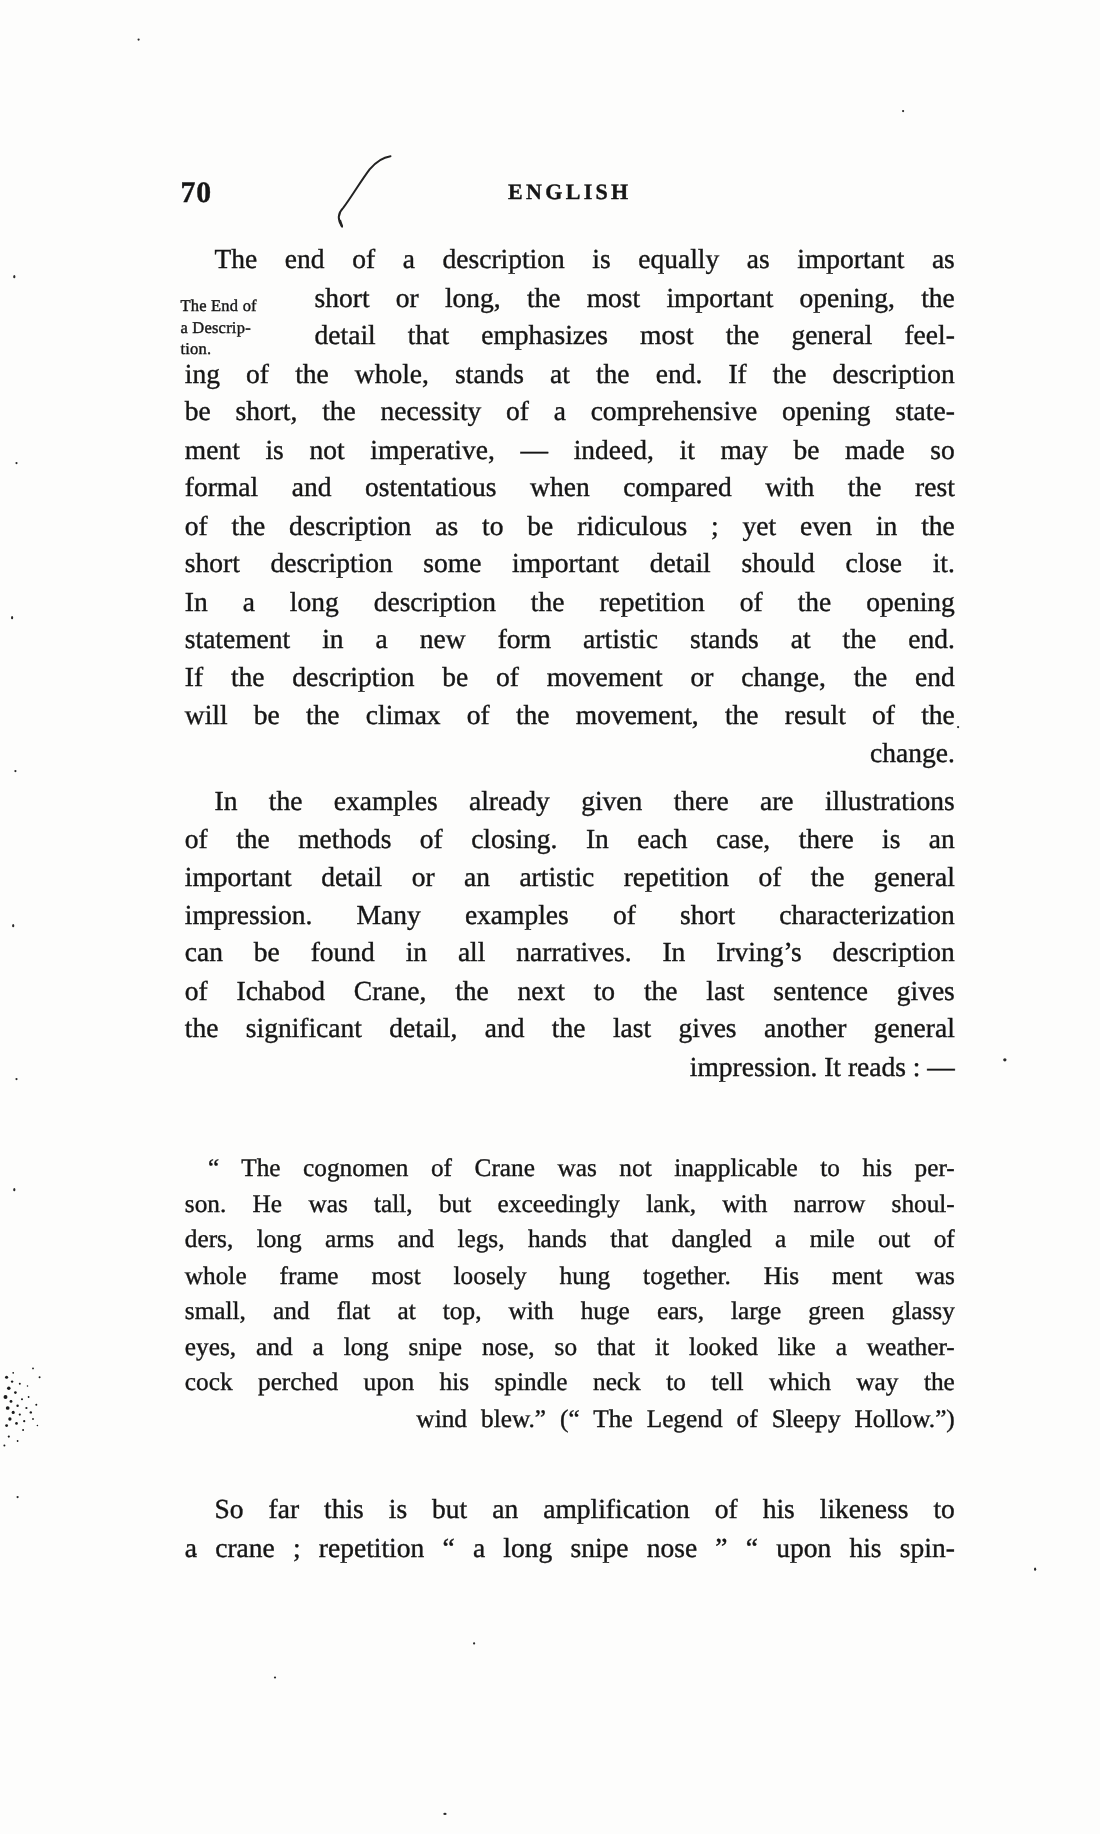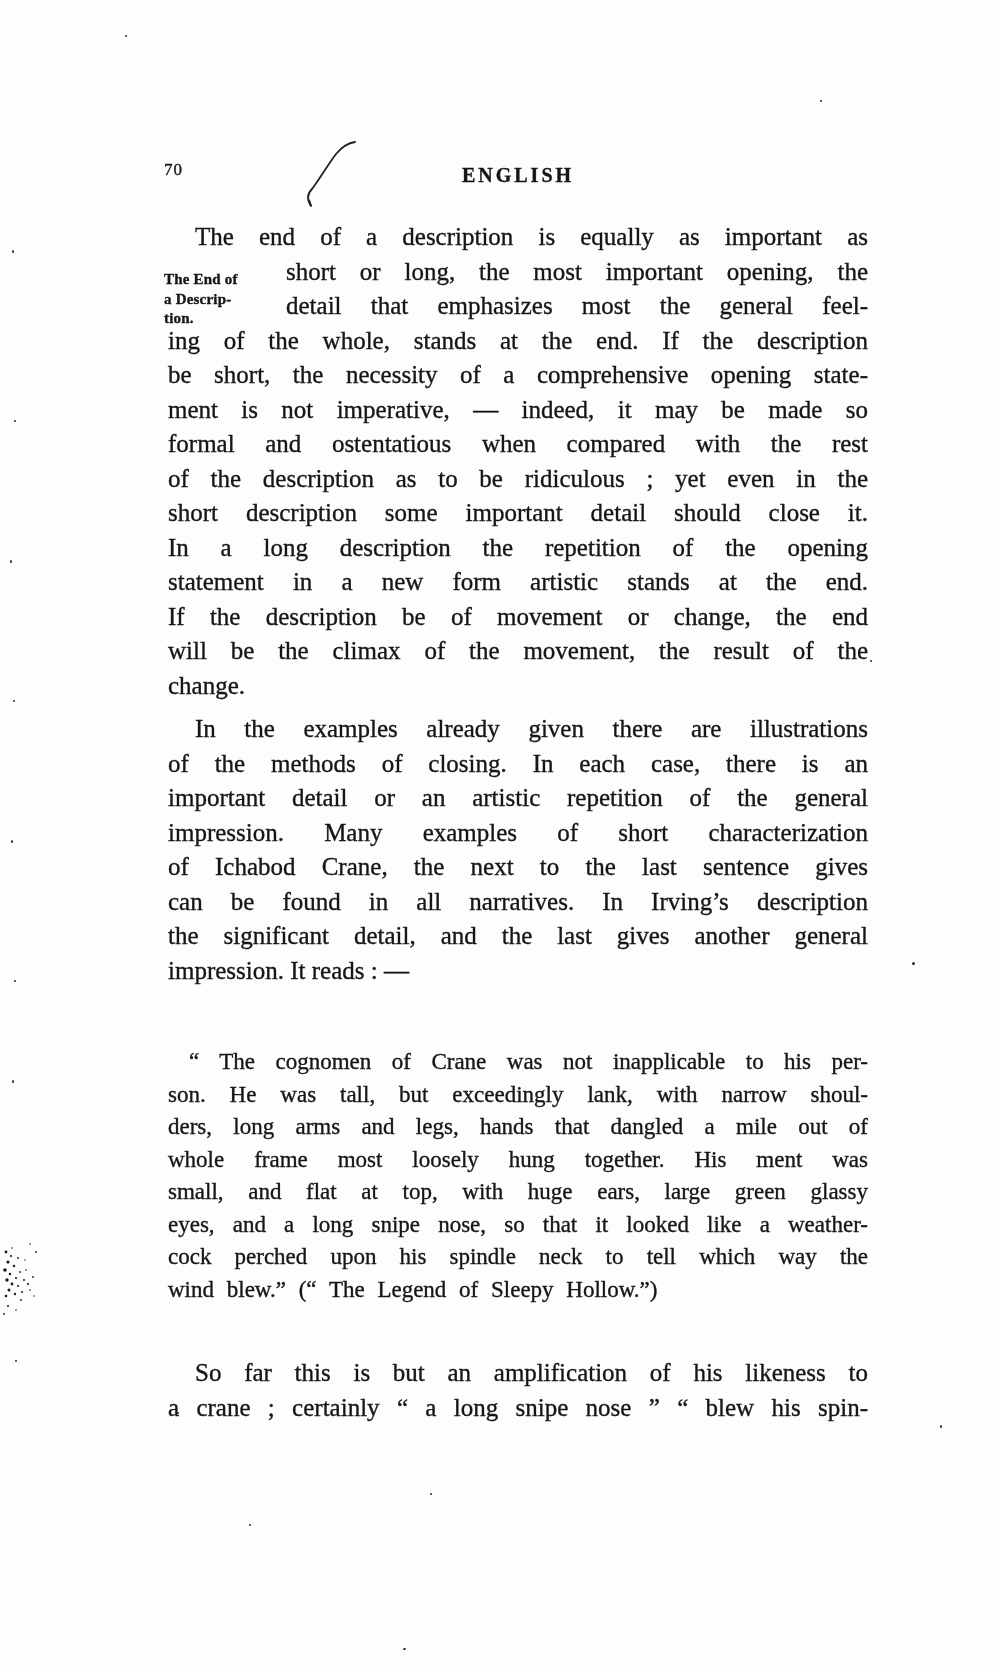--- a/index.html
+++ b/index.html
@@ -19,50 +19,50 @@
     top: 160px;
     width: 700px;
   }
   .pagehead {
     position: relative;
     height: 34px;
   }
   .pagenum {
     position: absolute;
     left: -4px; top: 0;
-    font-size: 17px;
-    font-weight: normal;
+    font-size: 27px;
+    font-weight: bold;
     letter-spacing: 1px;
   }
   .runhead {
     position: absolute;
     left: 0; right: 0; top: 4px;
     text-align: center;
     font-size: 20px;
     font-weight: bold;
     letter-spacing: 3px;
   }
   .bl { line-height: 34.5px; font-size: 25px; }
   .ql { line-height: 32.5px; font-size: 23px; }
   .j { text-align: justify; text-align-last: justify; }
-  .last { text-align: left; }
+  .last { text-align: right; }
   .ind { text-indent: 27px; }
   .qind { text-indent: 21px; }
   .cut { padding-left: 118px; }
   .para1 { margin-top: 26px; }
   .para2 { margin-top: 9px; }
   .quote { margin-top: 58px; }
   .para3 { margin-top: 50px; font-family: Liberation Serif, serif; }
   .qlast { word-spacing: 7px; }
   .margin-note {
     position: absolute;
     left: 164px; top: 270px;
     width: 120px;
     font-size: 15px;
-    font-weight: bold;
+    font-weight: normal;
     line-height: 19.5px;
     letter-spacing: 0.2px;
   }
   .artifact { position: absolute; }
   .speck {
     position: absolute;
     background: #2a2a2a;
     border-radius: 50%;
   }
 </style>
@@ -157,36 +157,36 @@
       <div class="bl j">If the description be of movement or change, the end</div>
       <div class="bl j">will be the climax of the movement, the result of the</div>
       <div class="bl last">change.</div>
     </div>
 
     <div class="para2">
       <div class="bl j ind">In the examples already given there are illustrations</div>
       <div class="bl j">of the methods of closing.  In each case, there is an</div>
       <div class="bl j">important detail or an artistic repetition of the general</div>
       <div class="bl j">impression.  Many examples of short characterization</div>
+      <div class="bl j">can be found in all narratives.  In Irving’s description</div>
       <div class="bl j">of Ichabod Crane, the next to the last sentence gives</div>
-      <div class="bl j">can be found in all narratives.  In Irving’s description</div>
       <div class="bl j">the significant detail, and the last gives another general</div>
       <div class="bl last">impression.  It reads : —</div>
     </div>
 
     <div class="quote">
       <div class="ql j qind">“ The cognomen of Crane was not inapplicable to his per-</div>
       <div class="ql j">son.  He was tall, but exceedingly lank, with narrow shoul-</div>
       <div class="ql j">ders, long arms and legs, hands that dangled a mile out of</div>
       <div class="ql j">whole frame most loosely hung together.  His ment was</div>
       <div class="ql j">small, and flat at top, with huge ears, large green glassy</div>
       <div class="ql j">eyes, and a long snipe nose, so that it looked like a weather-</div>
       <div class="ql j">cock perched upon his spindle neck to tell which way the</div>
       <div class="ql last qlast">wind blew.”  (“ The Legend of Sleepy Hollow.”)</div>
     </div>
 
     <div class="para3">
       <div class="bl j ind">So far this is but an amplification of his likeness to</div>
-      <div class="bl j">a crane ;  certainly “ a long snipe nose ” “ blew his spin-</div>
+      <div class="bl j">a crane ;  repetition “ a long snipe nose ” “ upon his spin-</div>
     </div>
 
   </div>
 </div>
 
 </body></html>

